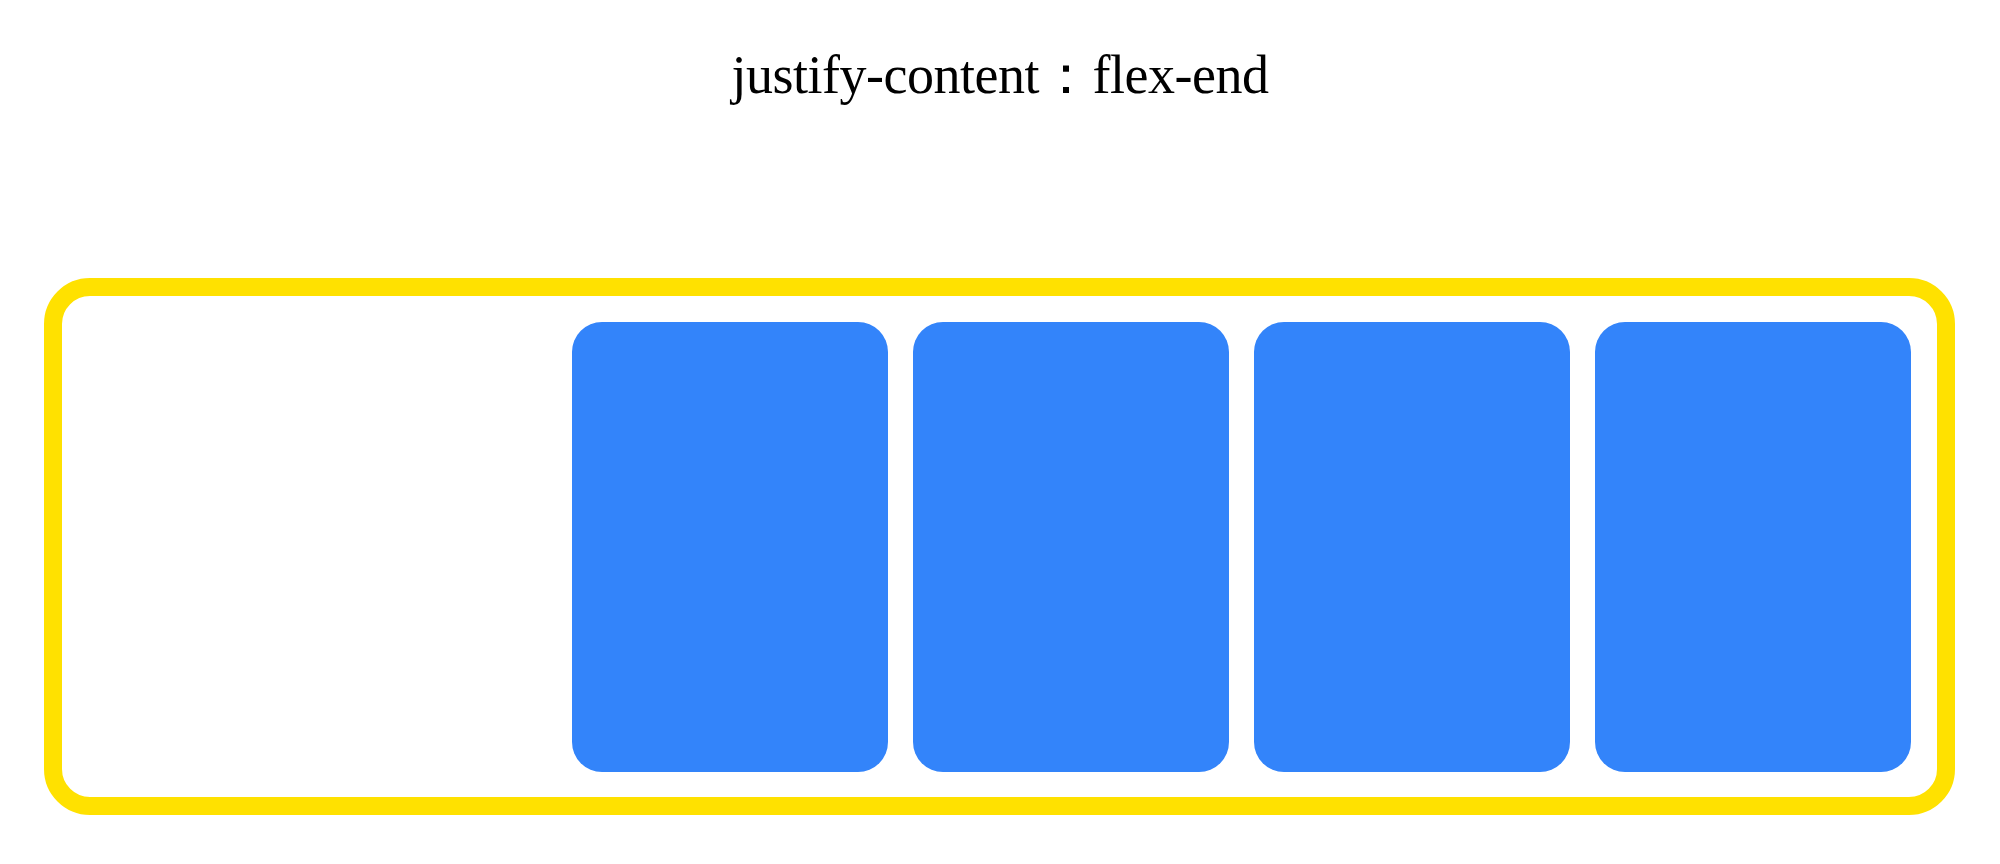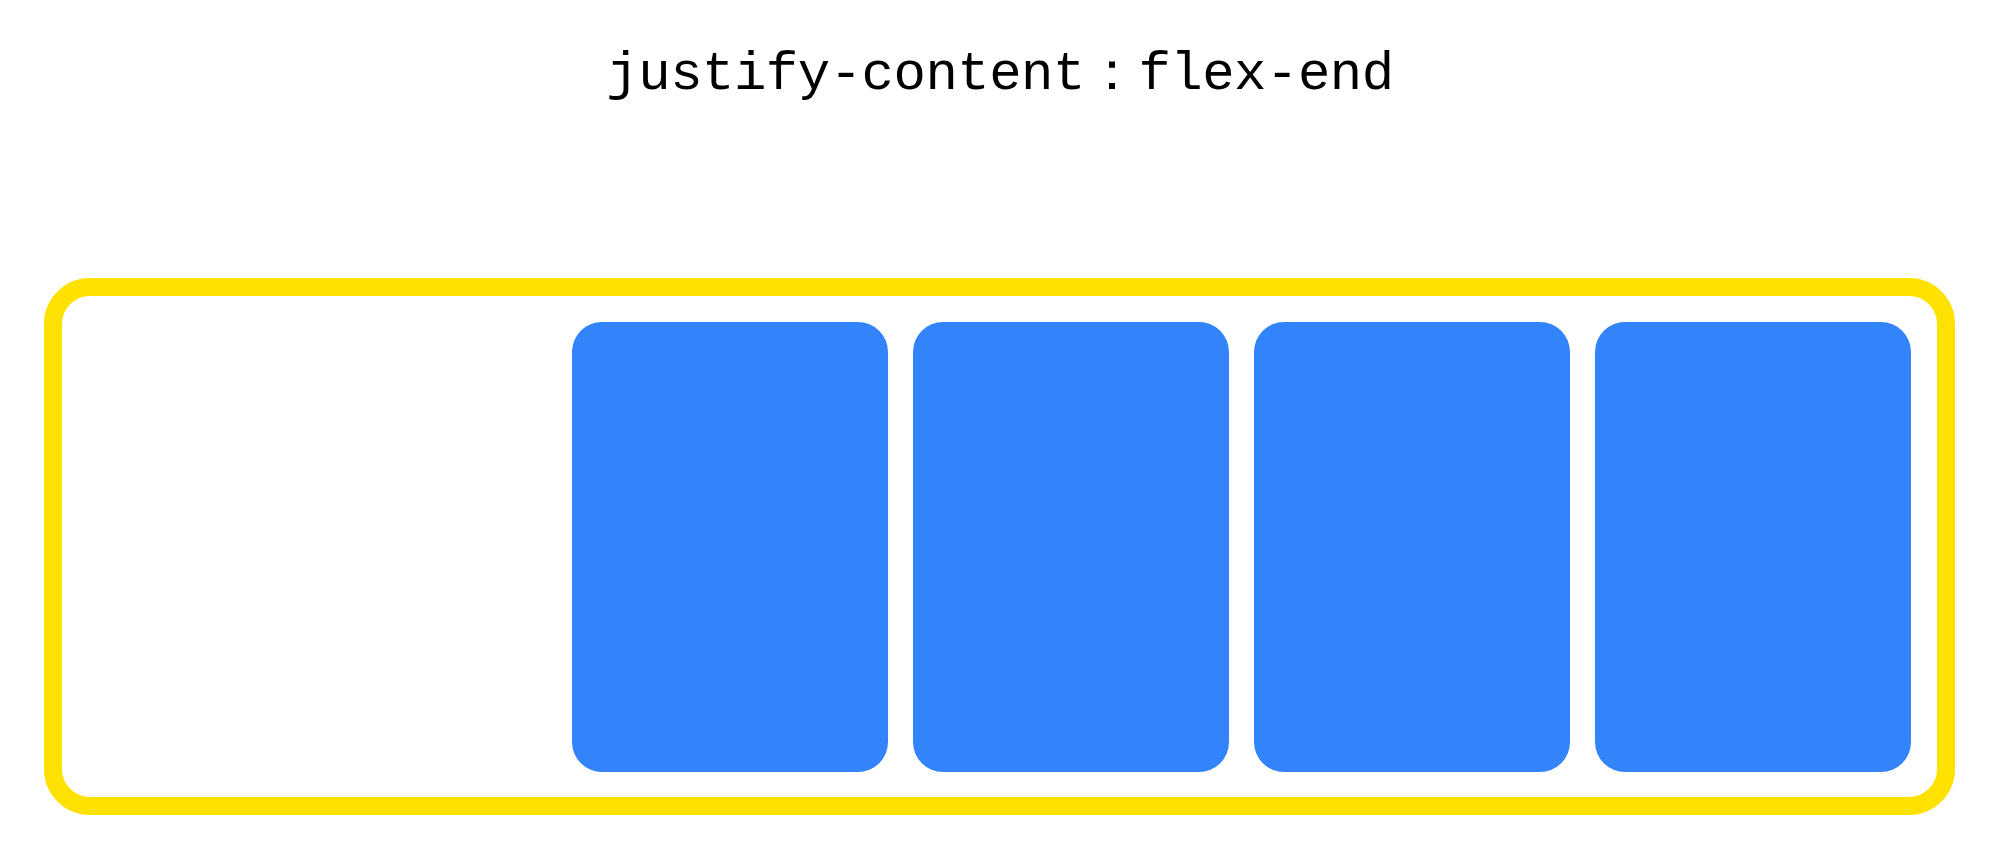--- a/index.html
+++ b/index.html
@@ -26,21 +26,21 @@
   
   .title-row {
     position: absolute;
     left: 0;
     top: 40px;
     width: 2000px;
     text-align: center;
   }
   .demo-title {
     display: inline-block;
-    font-family: Liberation Mono, monospace;
+    font-family: Liberation Serif, serif;
     font-size: 54px;
     font-weight: 500;
     line-height: 70px;
     color: #000000;
     letter-spacing: -0.5px;
     white-space: nowrap;
   }
 
   
   .flex-container {

